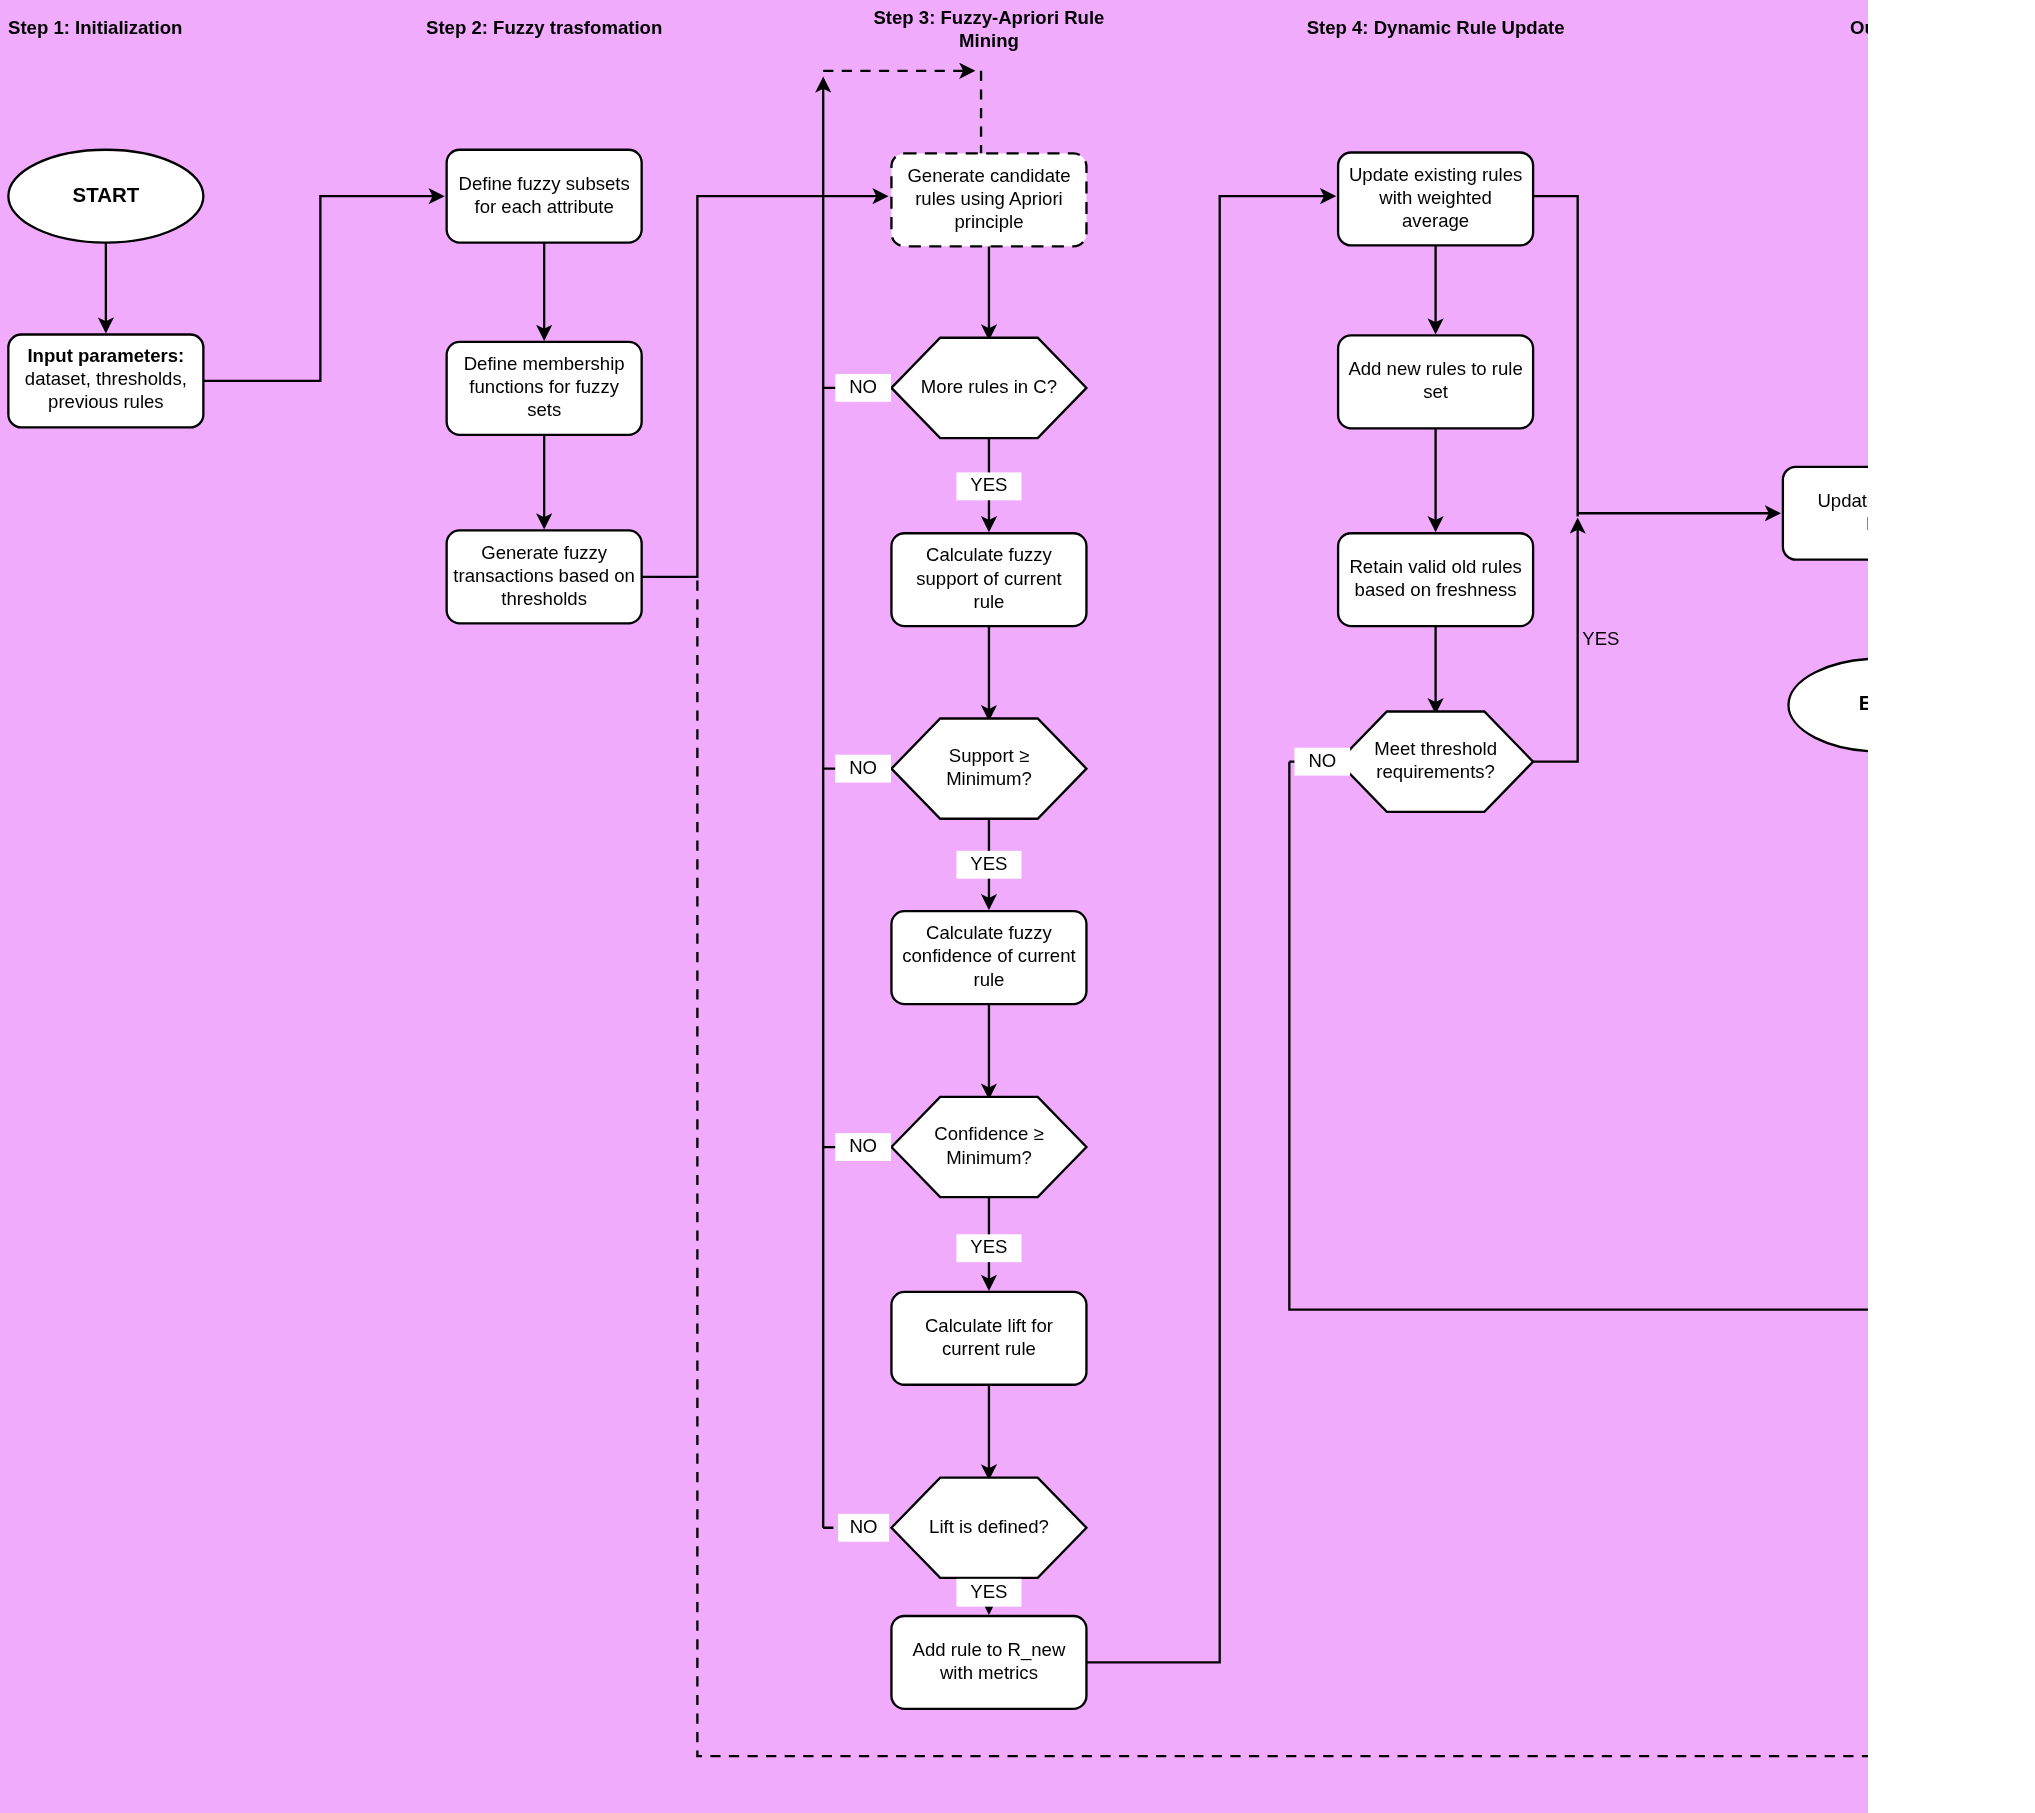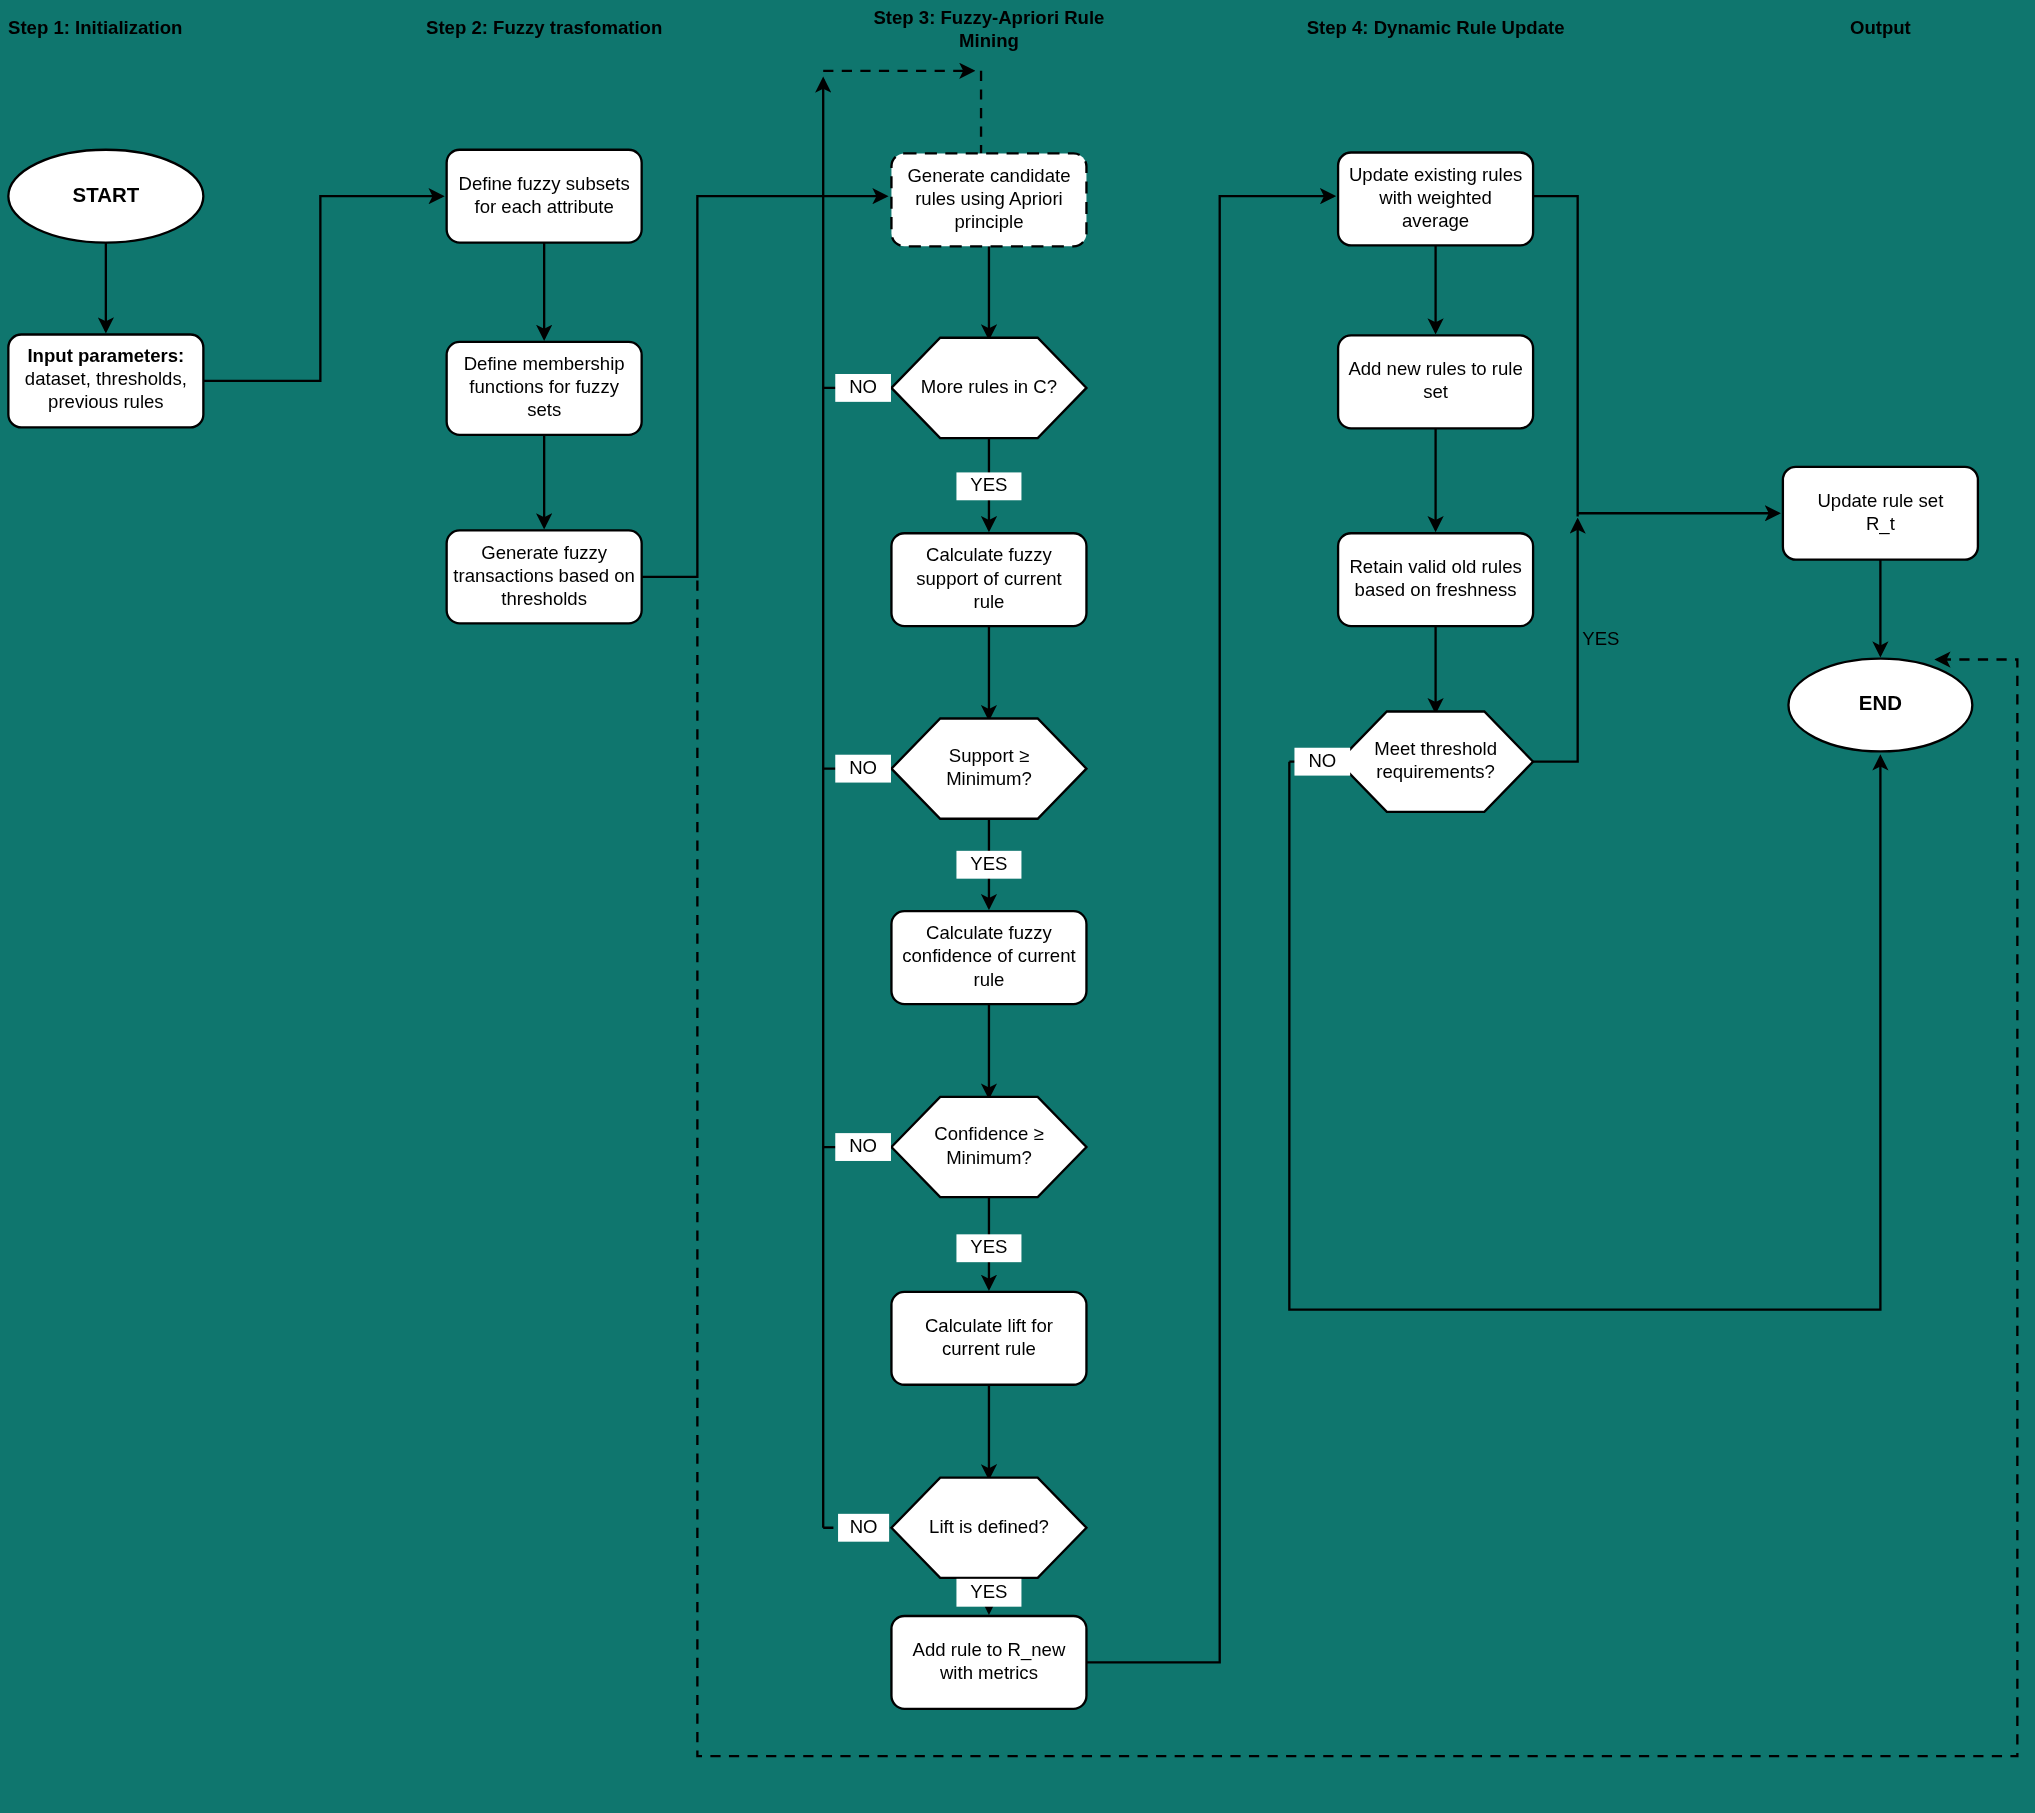--- a/index.html
+++ b/index.html
@@ -1,17 +1,17 @@
 <!DOCTYPE html>
 <html style="font-size:7.4px"><head>
 <meta charset="utf-8">
 <style>
   html,body{margin:0;padding:0;background:#ffffff;}
   body{font-family:"Liberation Sans",sans-serif;}
-  #stage{position:relative;width:2035px;height:1814px;background:#0f766e;overflow:hidden;}
+  #stage{position:relative;width:1868px;height:1814px;background:#f0abfc;overflow:hidden;}
   svg{position:absolute;left:0;top:0;width:2035px;height:1814px;}
   .shape{fill:#ffffff;stroke:#000000;stroke-width:5;}
   .shape-dashed{fill:#ffffff;stroke:#000000;stroke-width:5;stroke-dasharray:26 18;}
   .conn{fill:none;stroke:#000000;stroke-width:5;}
   .conn-dashed{fill:none;stroke:#000000;stroke-width:5;stroke-dasharray:22 18;}
   text{font-family:"Liberation Sans",sans-serif;fill:#000000;}
   .node-label{font-size:40px;text-anchor:middle;dominant-baseline:middle;}
   .node-label-bold{font-size:40px;font-weight:bold;text-anchor:middle;dominant-baseline:middle;}
   .term-label{font-size:44px;font-weight:bold;text-anchor:middle;dominant-baseline:middle;}
   .edge-label{font-size:40px;text-anchor:middle;dominant-baseline:middle;}

